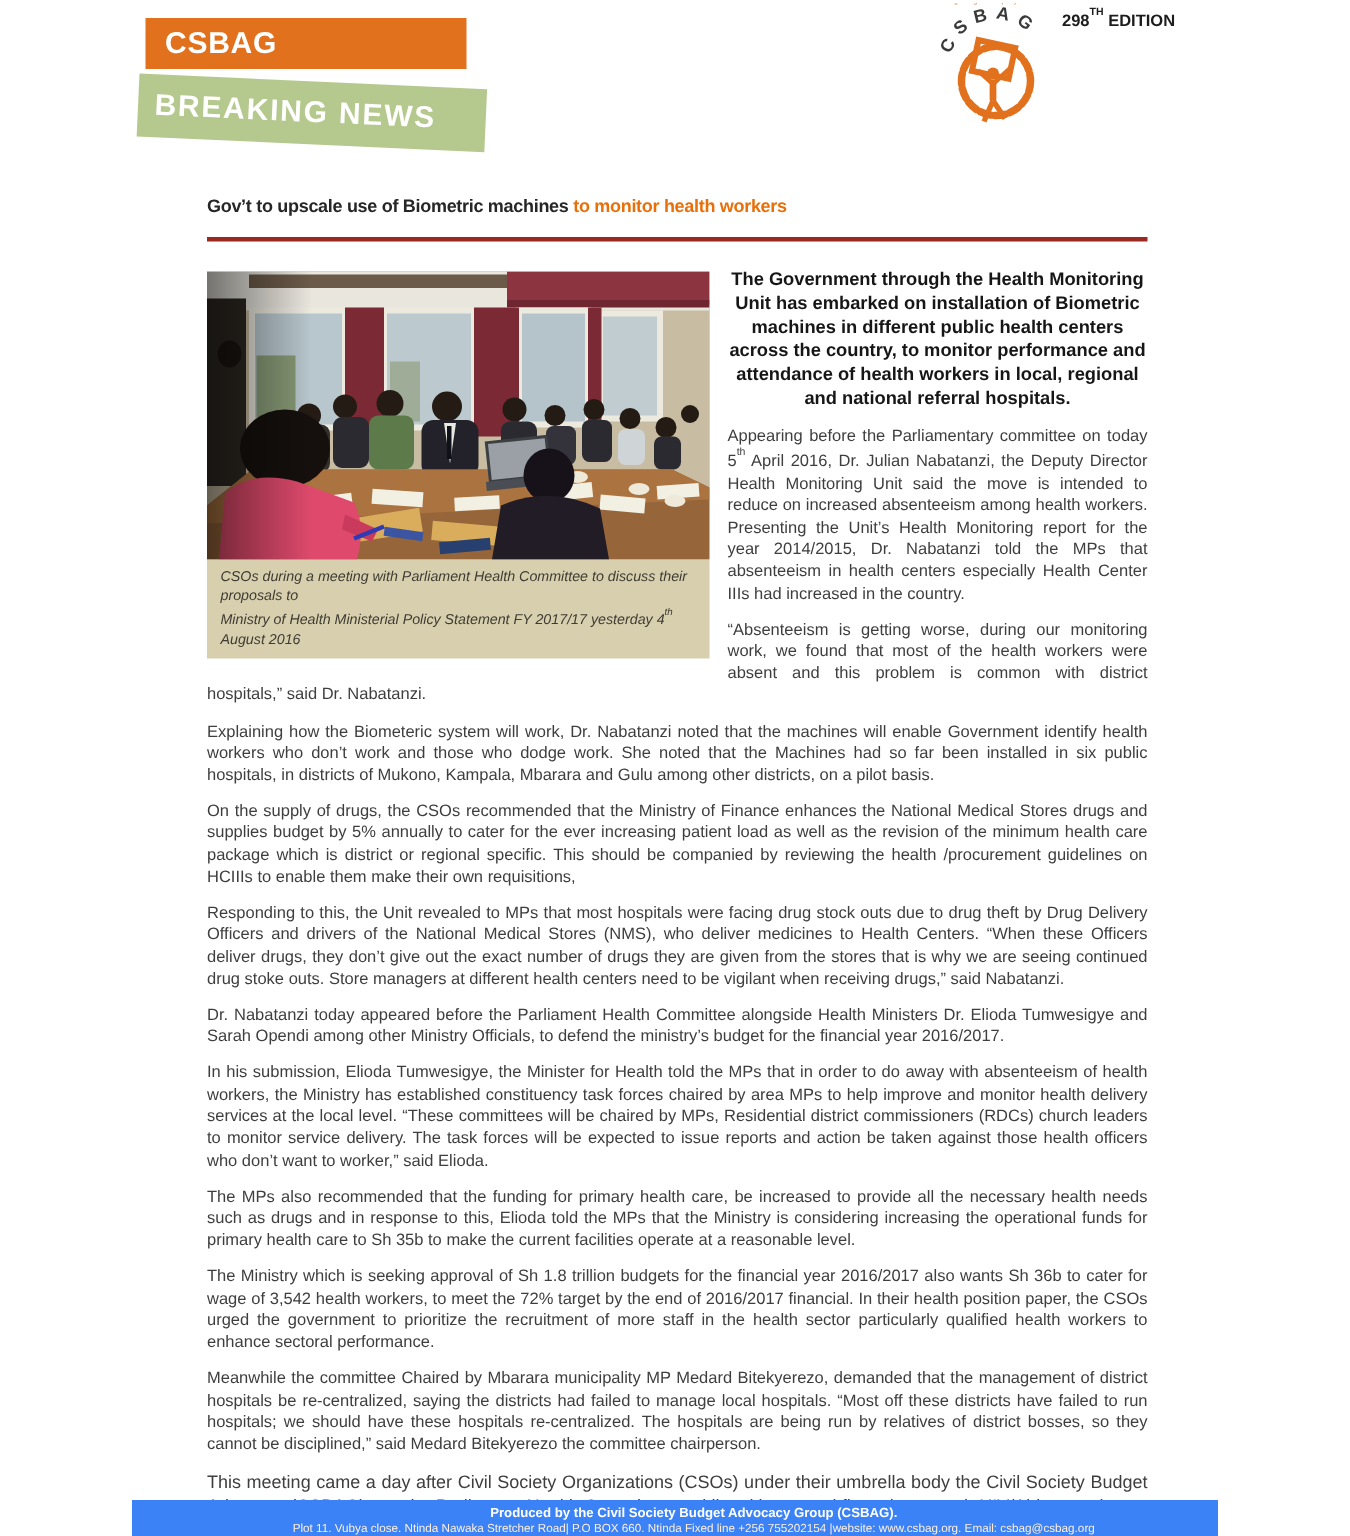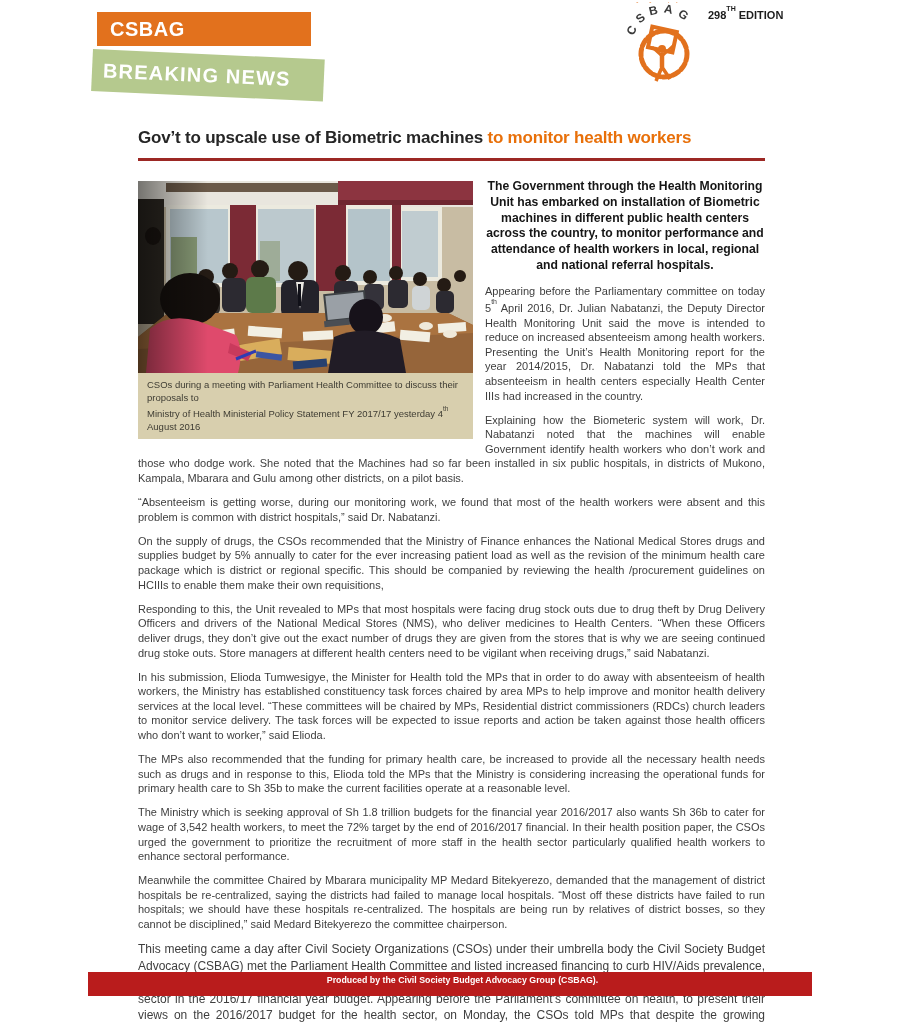--- a/index.html
+++ b/index.html
@@ -13,40 +13,40 @@
   .breaking-box{position:absolute;left:93px;top:49px;width:232px;height:42px;background:#b5c98e;
              color:#fff;font-size:20px;font-weight:bold;letter-spacing:1.2px;
              display:flex;align-items:center;padding-left:11px;box-sizing:border-box;
              transform:rotate(2.6deg);transform-origin:left top;}
   .logo{position:absolute;left:626px;top:2px;width:76px;height:86px;}
   .edition{position:absolute;left:708px;top:8px;font-size:11px;font-weight:bold;color:#1c1c1c;}
   .edition sup{font-size:7px;position:relative;top:-3px;}
 
   
   .headline-wrap{position:absolute;left:138px;top:127px;width:627px;}
-  .headline-wrap h1{margin:0;font-size:17px;line-height:21px;color:#262626;letter-spacing:-.2px;}
+  .headline-wrap h1{margin:0;font-size:12px;line-height:21px;color:#262626;letter-spacing:-.2px;}
   .headline-wrap .accent{color:#e8700a;}
   .rule{margin-top:10px;height:3px;background:#9c2824;}
 
   
   .content{position:absolute;left:138px;top:179px;width:627px;}
   figure.photo{float:left;width:335px;margin:2px 12px 5px 0;padding:0;}
   .photo-canvas{display:block;width:335px;height:192px;background:#b9ad94;}
   figcaption{background:#d8cfae;color:#3e3c33;font-size:9.5px;line-height:13px;
-             padding:5px 9px 6px;box-sizing:border-box;}
+             padding:5px 9px 6px;box-sizing:border-box;font-style:italic;}
   figcaption sup{font-size:6.5px;position:relative;top:-2px;}
 
   .body-p{font-size:11px;line-height:14.6px;text-align:justify;margin:0 0 9.5px;color:#3e3e3e;}
   .body-p sup{font-size:7px;position:relative;top:-3px;}
   p.lede{font-size:12.2px;line-height:15.8px;font-weight:bold;text-align:center;
          color:#161616;margin:0 0 10px;}
   p.closing{font-size:12px;line-height:16.6px;}
 
   
-  .footer{position:absolute;left:88px;top:972px;width:749px;height:24px;background:#b91c1c;
+  .footer{position:absolute;left:88px;top:1000px;width:749px;height:24px;background:#3b82f6;
           color:#ffffff;text-align:center;overflow:hidden;}
   .footer .f1{font-size:8.8px;font-weight:bold;margin-top:3px;line-height:10px;}
   .footer .f2{font-size:7.8px;margin-top:1px;line-height:9px;color:#fdeede;}
 </style>
 </head>
 <body>
 
 <div class="page">
 
   <div class="brand-box">
@@ -185,29 +185,31 @@
       <figcaption>
         <div>CSOs during a meeting with Parliament Health Committee to discuss their proposals to</div>
         <div><span>Ministry of Health Ministerial Policy Statement FY 2017/17 yesterday 4</span><sup>th</sup><span> August 2016</span></div>
       </figcaption>
     </figure>
 
     <p class="lede">The Government through the Health Monitoring Unit has embarked on installation of Biometric machines in different public health centers across the country, to monitor performance and attendance of health workers in local, regional and national referral hospitals.</p>
 
     <p class="body-p"><span>Appearing before the Parliamentary committee on today 5</span><sup>th</sup><span> April 2016, Dr. Julian Nabatanzi, the Deputy Director Health Monitoring Unit said the move is intended to reduce on increased absenteeism among health workers. Presenting the Unit’s Health Monitoring report for the year 2014/2015, Dr. Nabatanzi told the MPs that absenteeism in health centers especially Health Center IIIs had increased in the country.</span></p>
 
+    <p class="body-p">“Absenteeism is getting worse, during our monitoring work, we found that most of the health workers were absent and this problem is common with district hospitals,” said Dr. Nabatanzi.</p>
     <p class="body-p">Explaining how the Biometeric system will work, Dr. Nabatanzi noted that the machines will enable Government identify health workers who don’t work and those who dodge work. She noted that the Machines had so far been installed in six public hospitals, in districts of Mukono, Kampala, Mbarara and Gulu among other districts, on a pilot basis.</p>
-    <p class="body-p">“Absenteeism is getting worse, during our monitoring work, we found that most of the health workers were absent and this problem is common with district hospitals,” said Dr. Nabatanzi.</p>
     <p class="body-p">On the supply of drugs, the CSOs recommended that the Ministry of Finance enhances the National Medical Stores drugs and supplies budget by 5% annually to cater for the ever increasing patient load as well as the revision of the minimum health care package which is district or regional specific. This should be companied by reviewing the health /procurement guidelines on HCIIIs to enable them make their own requisitions,</p>
     <p class="body-p">Responding to this, the Unit revealed to MPs that most hospitals were facing drug stock outs due to drug theft by Drug Delivery Officers and drivers of the National Medical Stores (NMS), who deliver medicines to Health Centers. “When these Officers deliver drugs, they don’t give out the exact number of drugs they are given from the stores that is why we are seeing continued drug stoke outs. Store managers at different health centers need to be vigilant when receiving drugs,” said Nabatanzi.</p>
+    <p class="body-p">Dr. Nabatanzi today appeared before the Parliament Health Committee alongside Health Ministers Dr. Elioda Tumwesigye and Sarah Opendi among other Ministry Officials, to defend the ministry’s budget for the financial year 2016/2017.</p>
     <p class="body-p">In his submission, Elioda Tumwesigye, the Minister for Health told the MPs that in order to do away with absenteeism of health workers, the Ministry has established constituency task forces chaired by area MPs to help improve and monitor health delivery services at the local level. “These committees will be chaired by MPs, Residential district commissioners (RDCs) church leaders to monitor service delivery. The task forces will be expected to issue reports and action be taken against those health officers who don’t want to worker,” said Elioda.</p>
     <p class="body-p">The MPs also recommended that the funding for primary health care, be increased to provide all the necessary health needs such as drugs and in response to this, Elioda told the MPs that the Ministry is considering increasing the operational funds for primary health care to Sh 35b to make the current facilities operate at a reasonable level.</p>
     <p class="body-p">The Ministry which is seeking approval of Sh 1.8 trillion budgets for the financial year 2016/2017 also wants Sh 36b to cater for wage of 3,542 health workers, to meet the 72% target by the end of 2016/2017 financial. In their health position paper, the CSOs urged the government to prioritize the recruitment of more staff in the health sector particularly qualified health workers to enhance sectoral performance.</p>
     <p class="body-p">Meanwhile the committee Chaired by Mbarara municipality MP Medard Bitekyerezo, demanded that the management of district hospitals be re-centralized, saying the districts had failed to manage local hospitals. “Most off these districts have failed to run hospitals; we should have these hospitals re-centralized. The hospitals are being run by relatives of district bosses, so they cannot be disciplined,” said Medard Bitekyerezo the committee chairperson.</p>
 
     <p class="body-p closing"><span>This meeting came a day after Civil Society Organizations (CSOs) under their umbrella body the Civil Society Budget Advocacy (CSBAG) met the Parliament Health Committee and listed increased financing to curb HIV/Aids prevalence, drugs supply, remuneration and recruitment of health workers as key funding areas by the government for the health sector in the 2016/17 financial year budget. Appearing before the Parliament’s committee on health, to present their views on the 2016/2017 budget for the health sector, on Monday, the CSOs told MPs that despite the growing HIV/AIDs prevalence, the sector has gross under </span></p>
   </div>
 
   <div class="footer">
     <div class="f1">Produced by the Civil Society Budget Advocacy Group (CSBAG).</div>
+    <div class="f2">Plot 11. Vubya close. Ntinda Nawaka Stretcher Road| P.O BOX 660. Ntinda Fixed line +256 755202154 |website: www.csbag.org. Email: csbag@csbag.org</div>
   </div>
 
 </div>
 
 </body></html>

